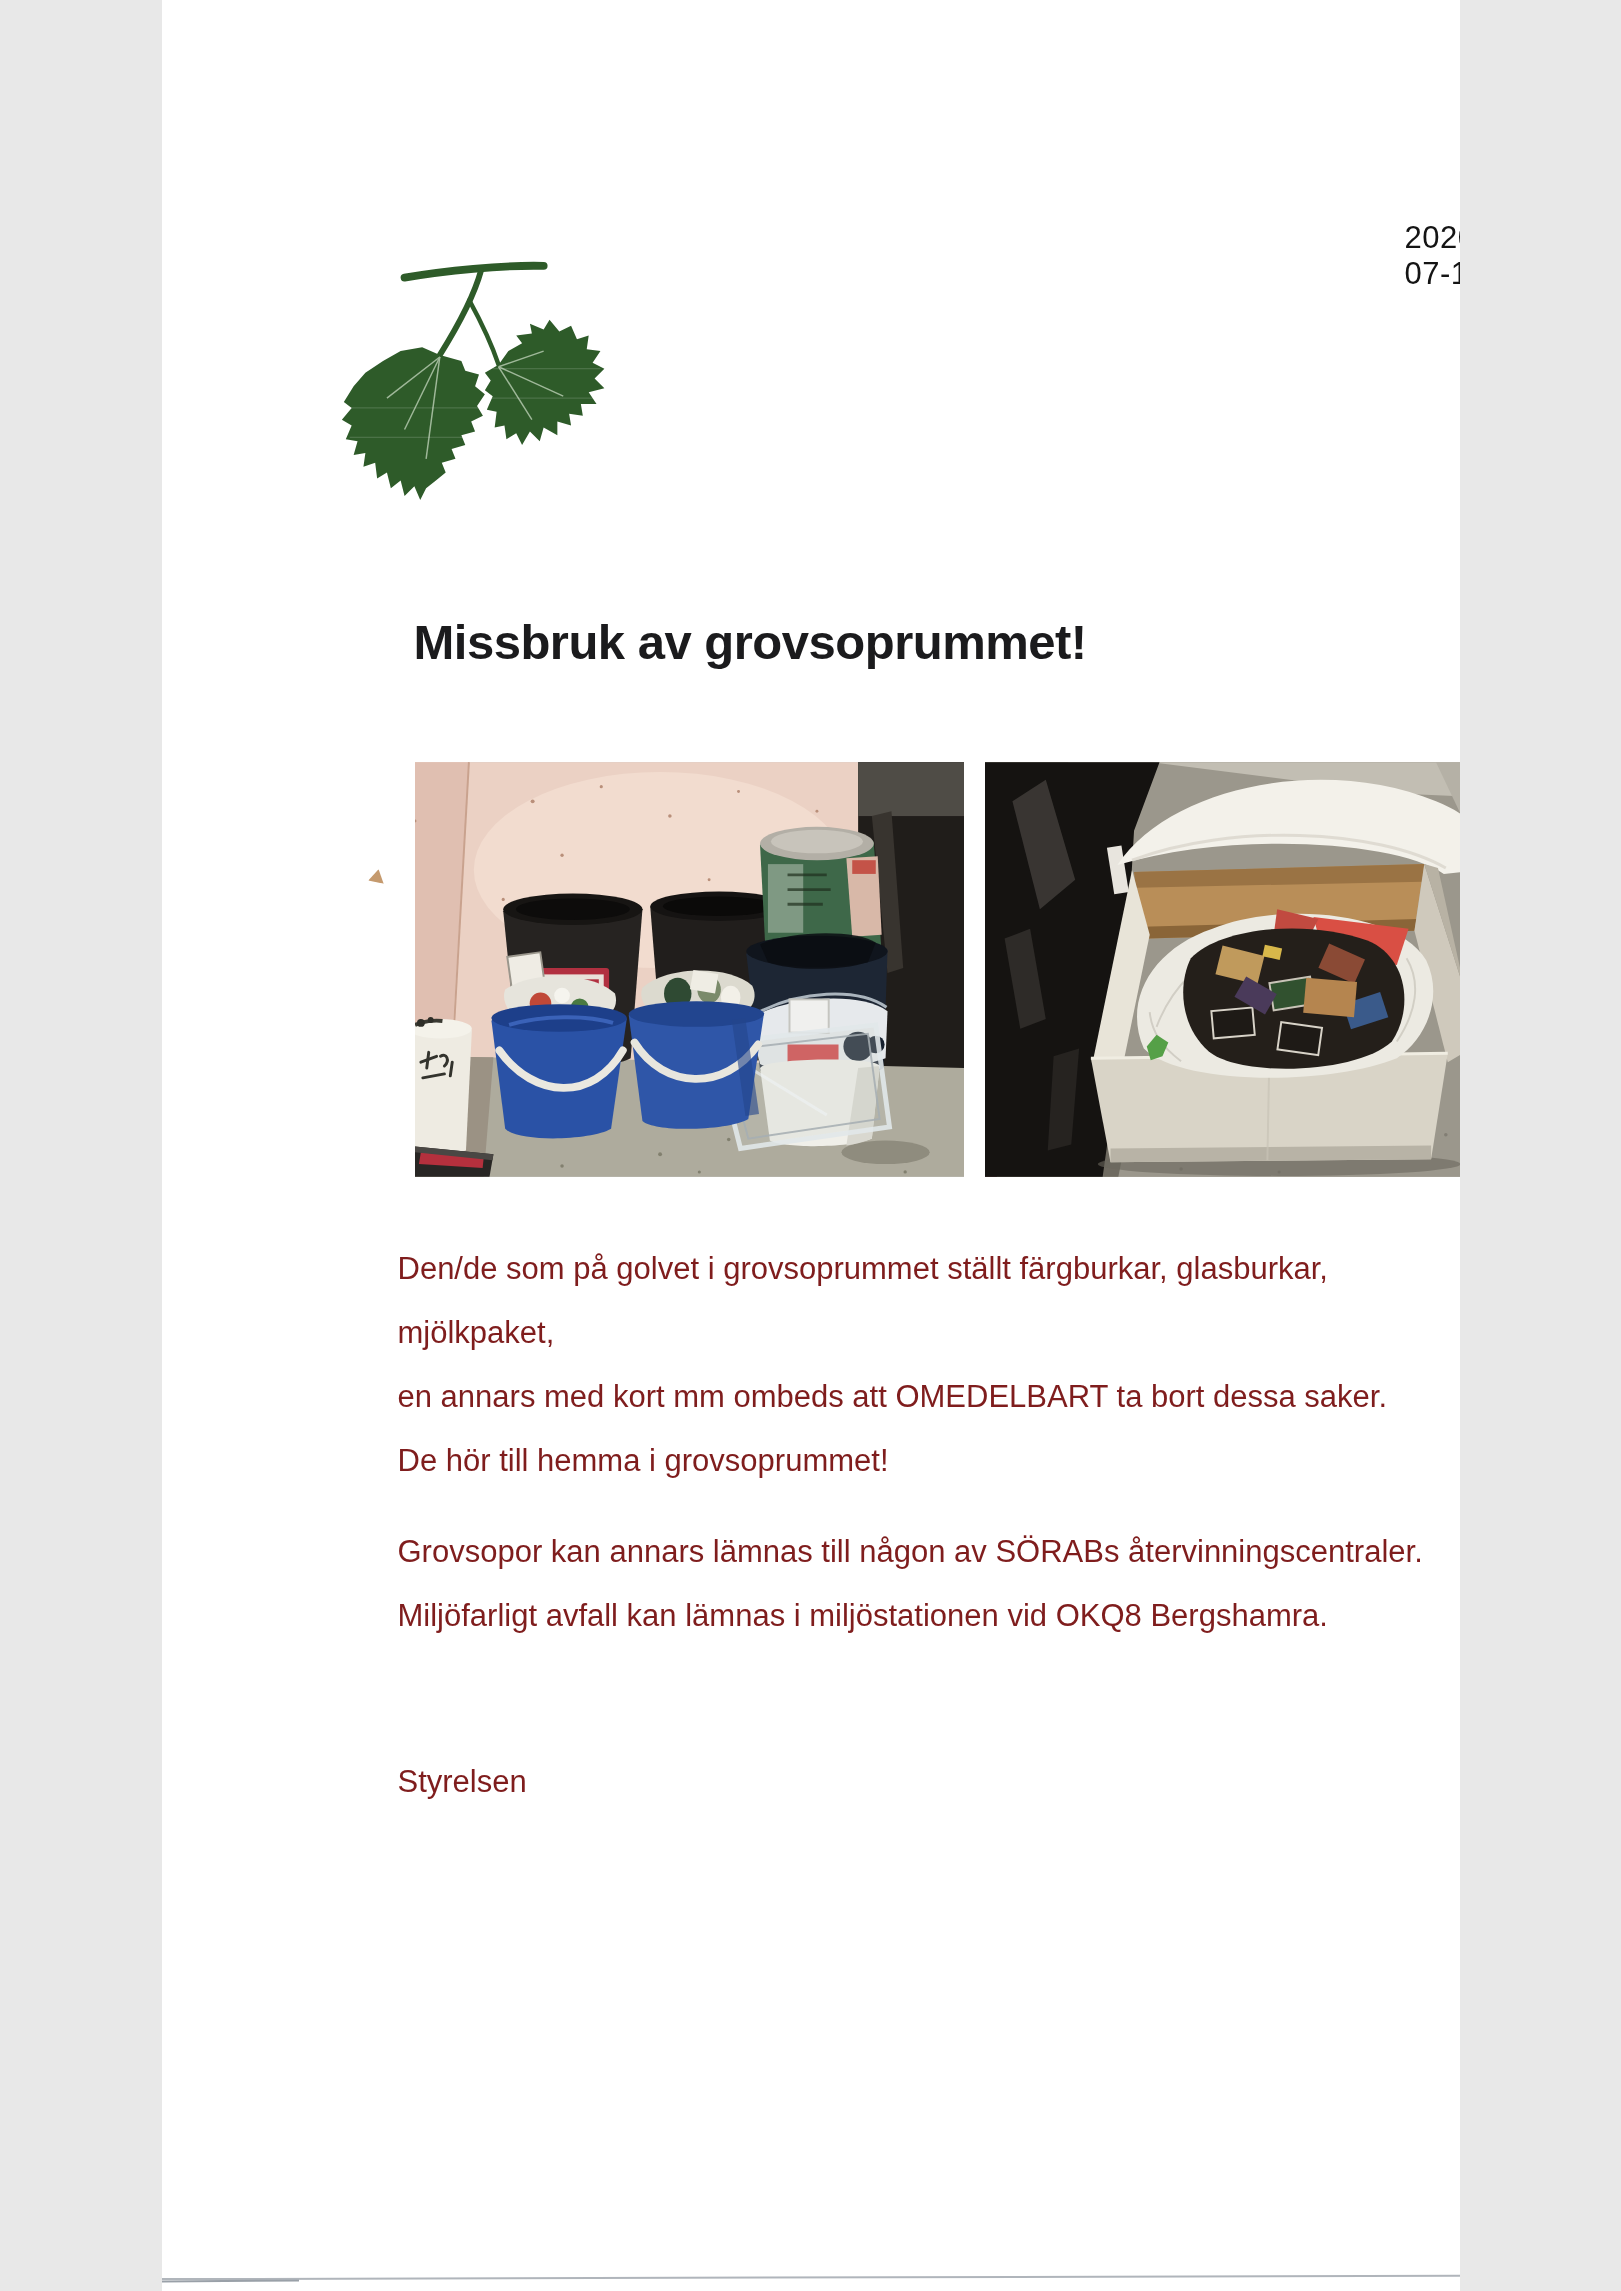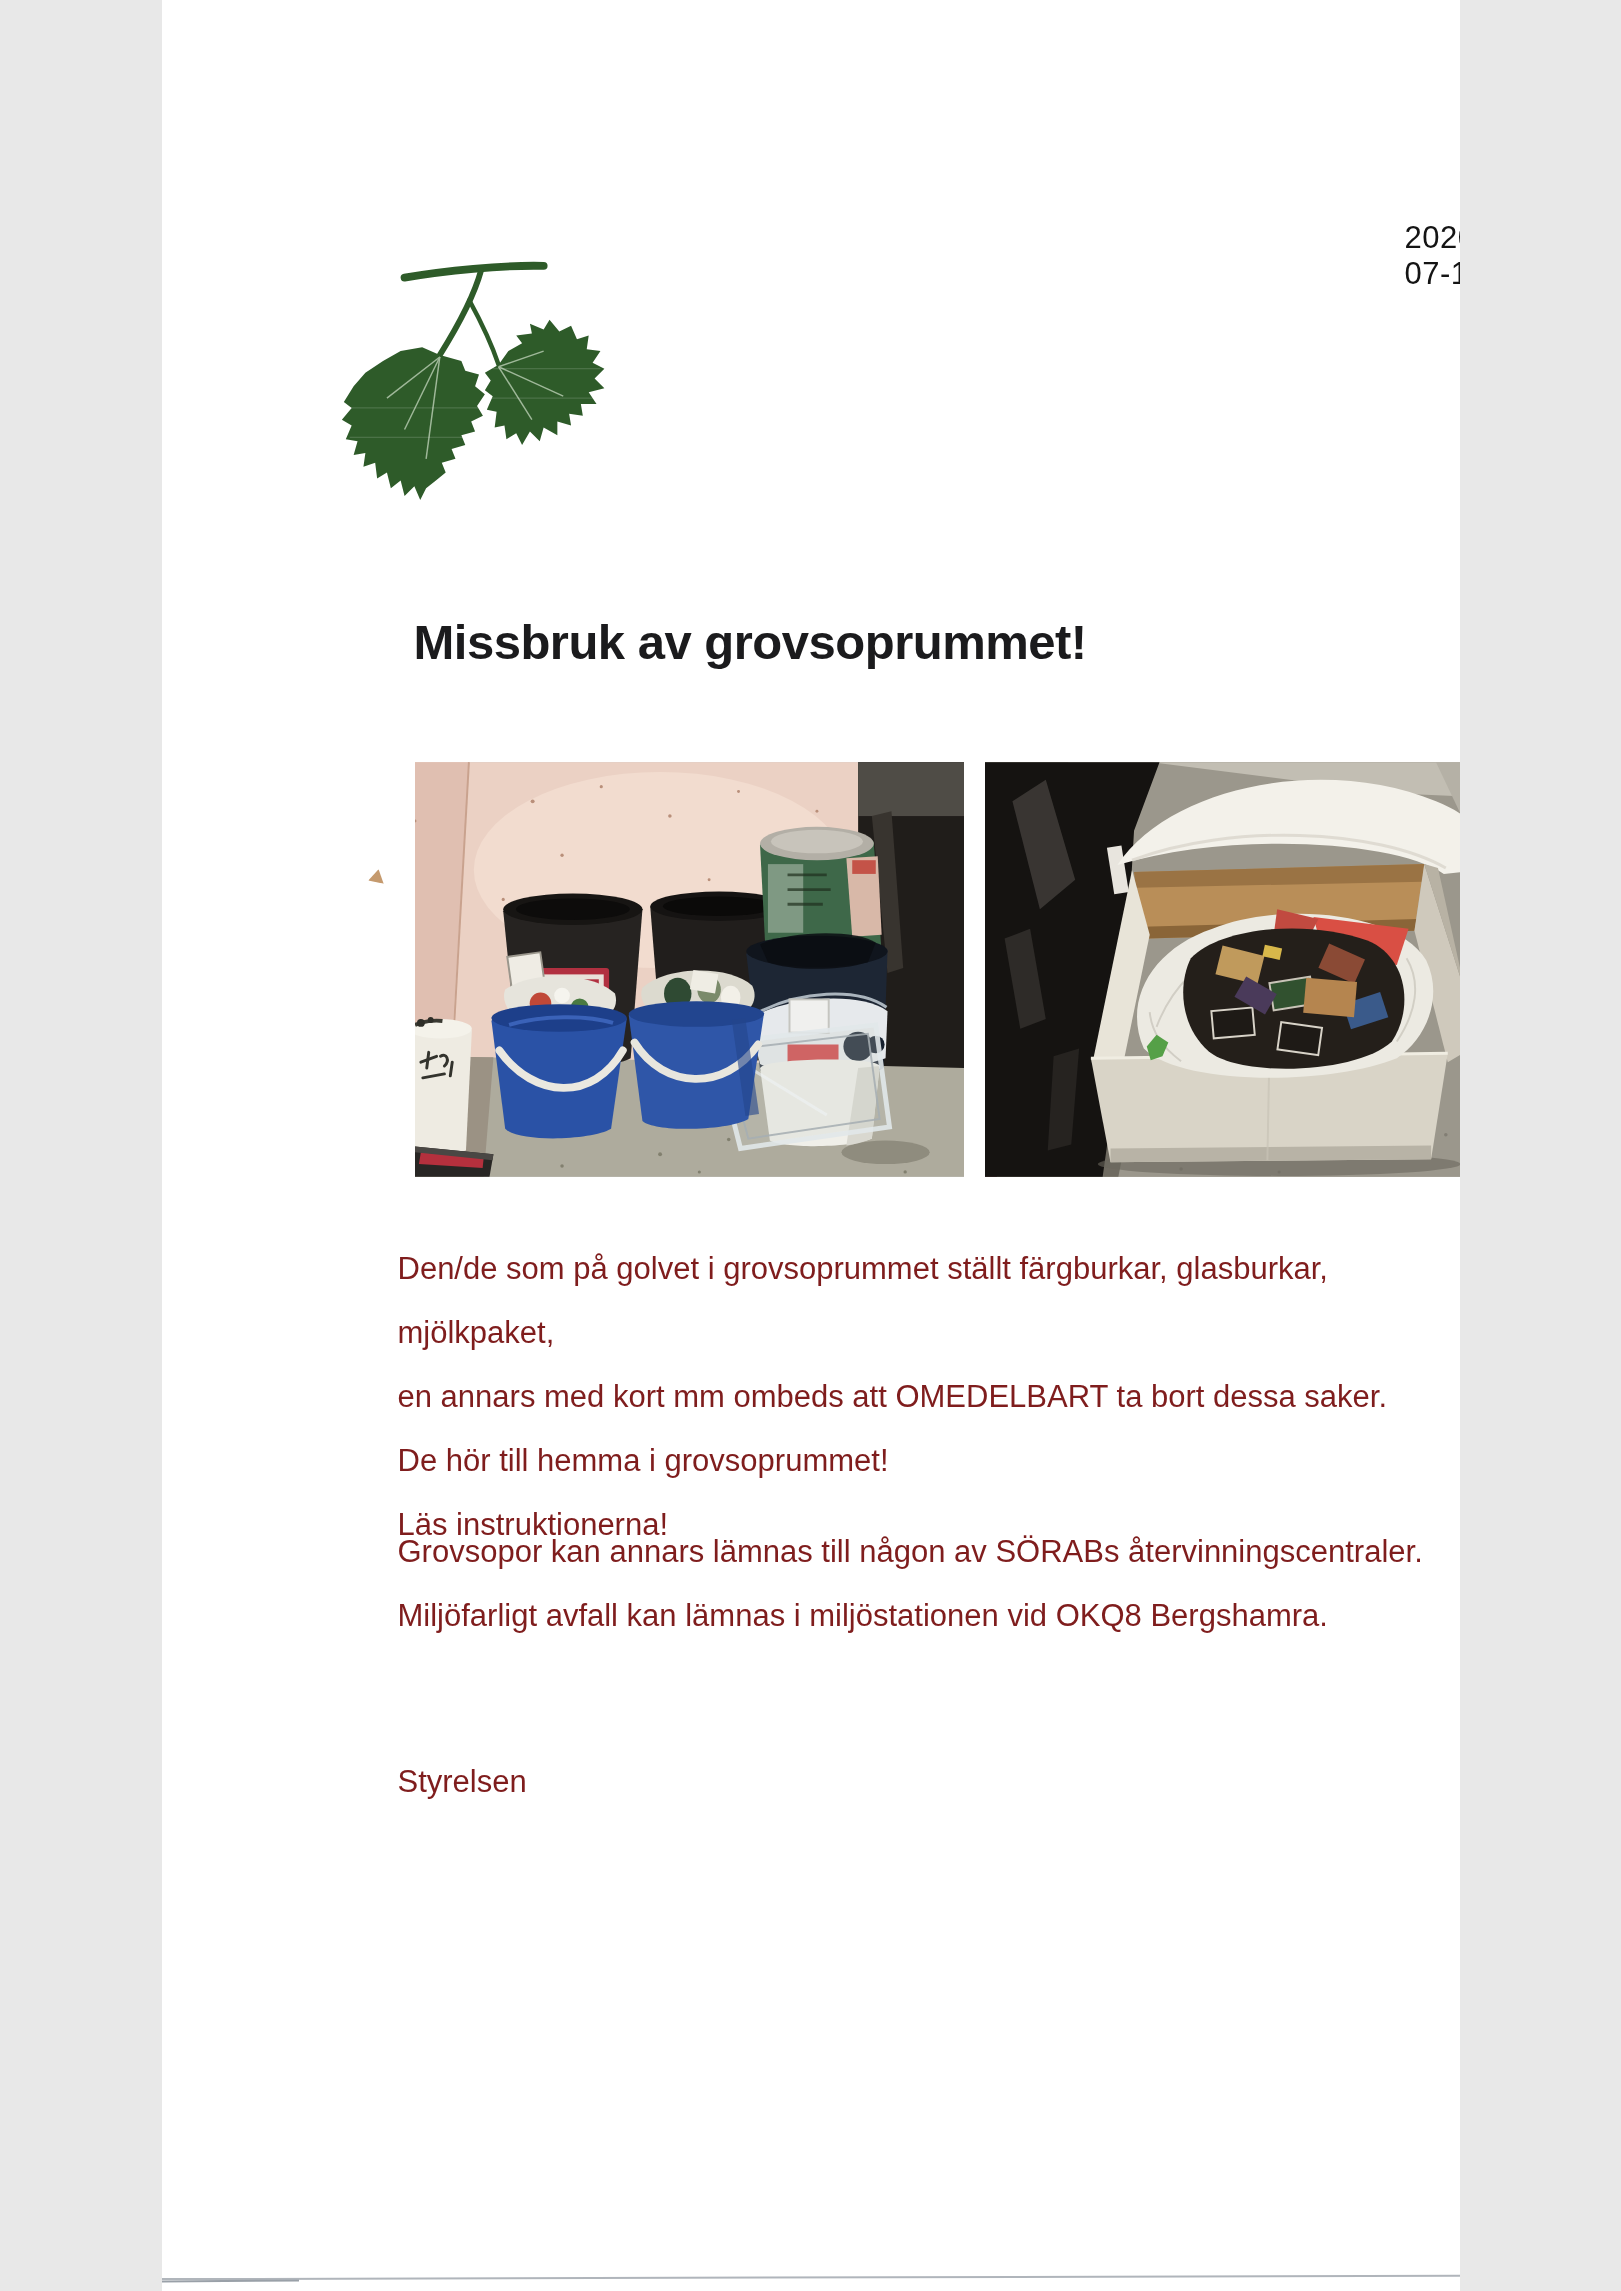--- a/index.html
+++ b/index.html
@@ -276,21 +276,20 @@
         <rect x="284" y="188" width="18" height="12" fill="#d8b84a" transform="rotate(12 293 194)"></rect>
         <rect x="258" y="226" width="36" height="24" fill="#4a3a5a" transform="rotate(30 276 238)"></rect>
       </g>
     </svg>
   </div>
 
   <div class="abs bodytext para1">
     <div>Den/de som på golvet i grovsoprummet ställt färgburkar, glasburkar, mjölkpaket,</div>
     <div>en annars med kort mm ombeds att OMEDELBART ta bort dessa saker.</div>
     <div>De hör till hemma i grovsoprummet!</div>
-    <div>Läs instruktionerna!</div>
   </div>
 
   <div class="abs bodytext para2">
     <div>Grovsopor kan annars lämnas till någon av SÖRABs återvinningscentraler.</div>
     <div>Miljöfarligt avfall kan lämnas i miljöstationen vid OKQ8 Bergshamra.</div>
   </div>
 
   <div class="abs bodytext signature">Styrelsen</div>
 
   <div class="abs speck-tan"></div>

